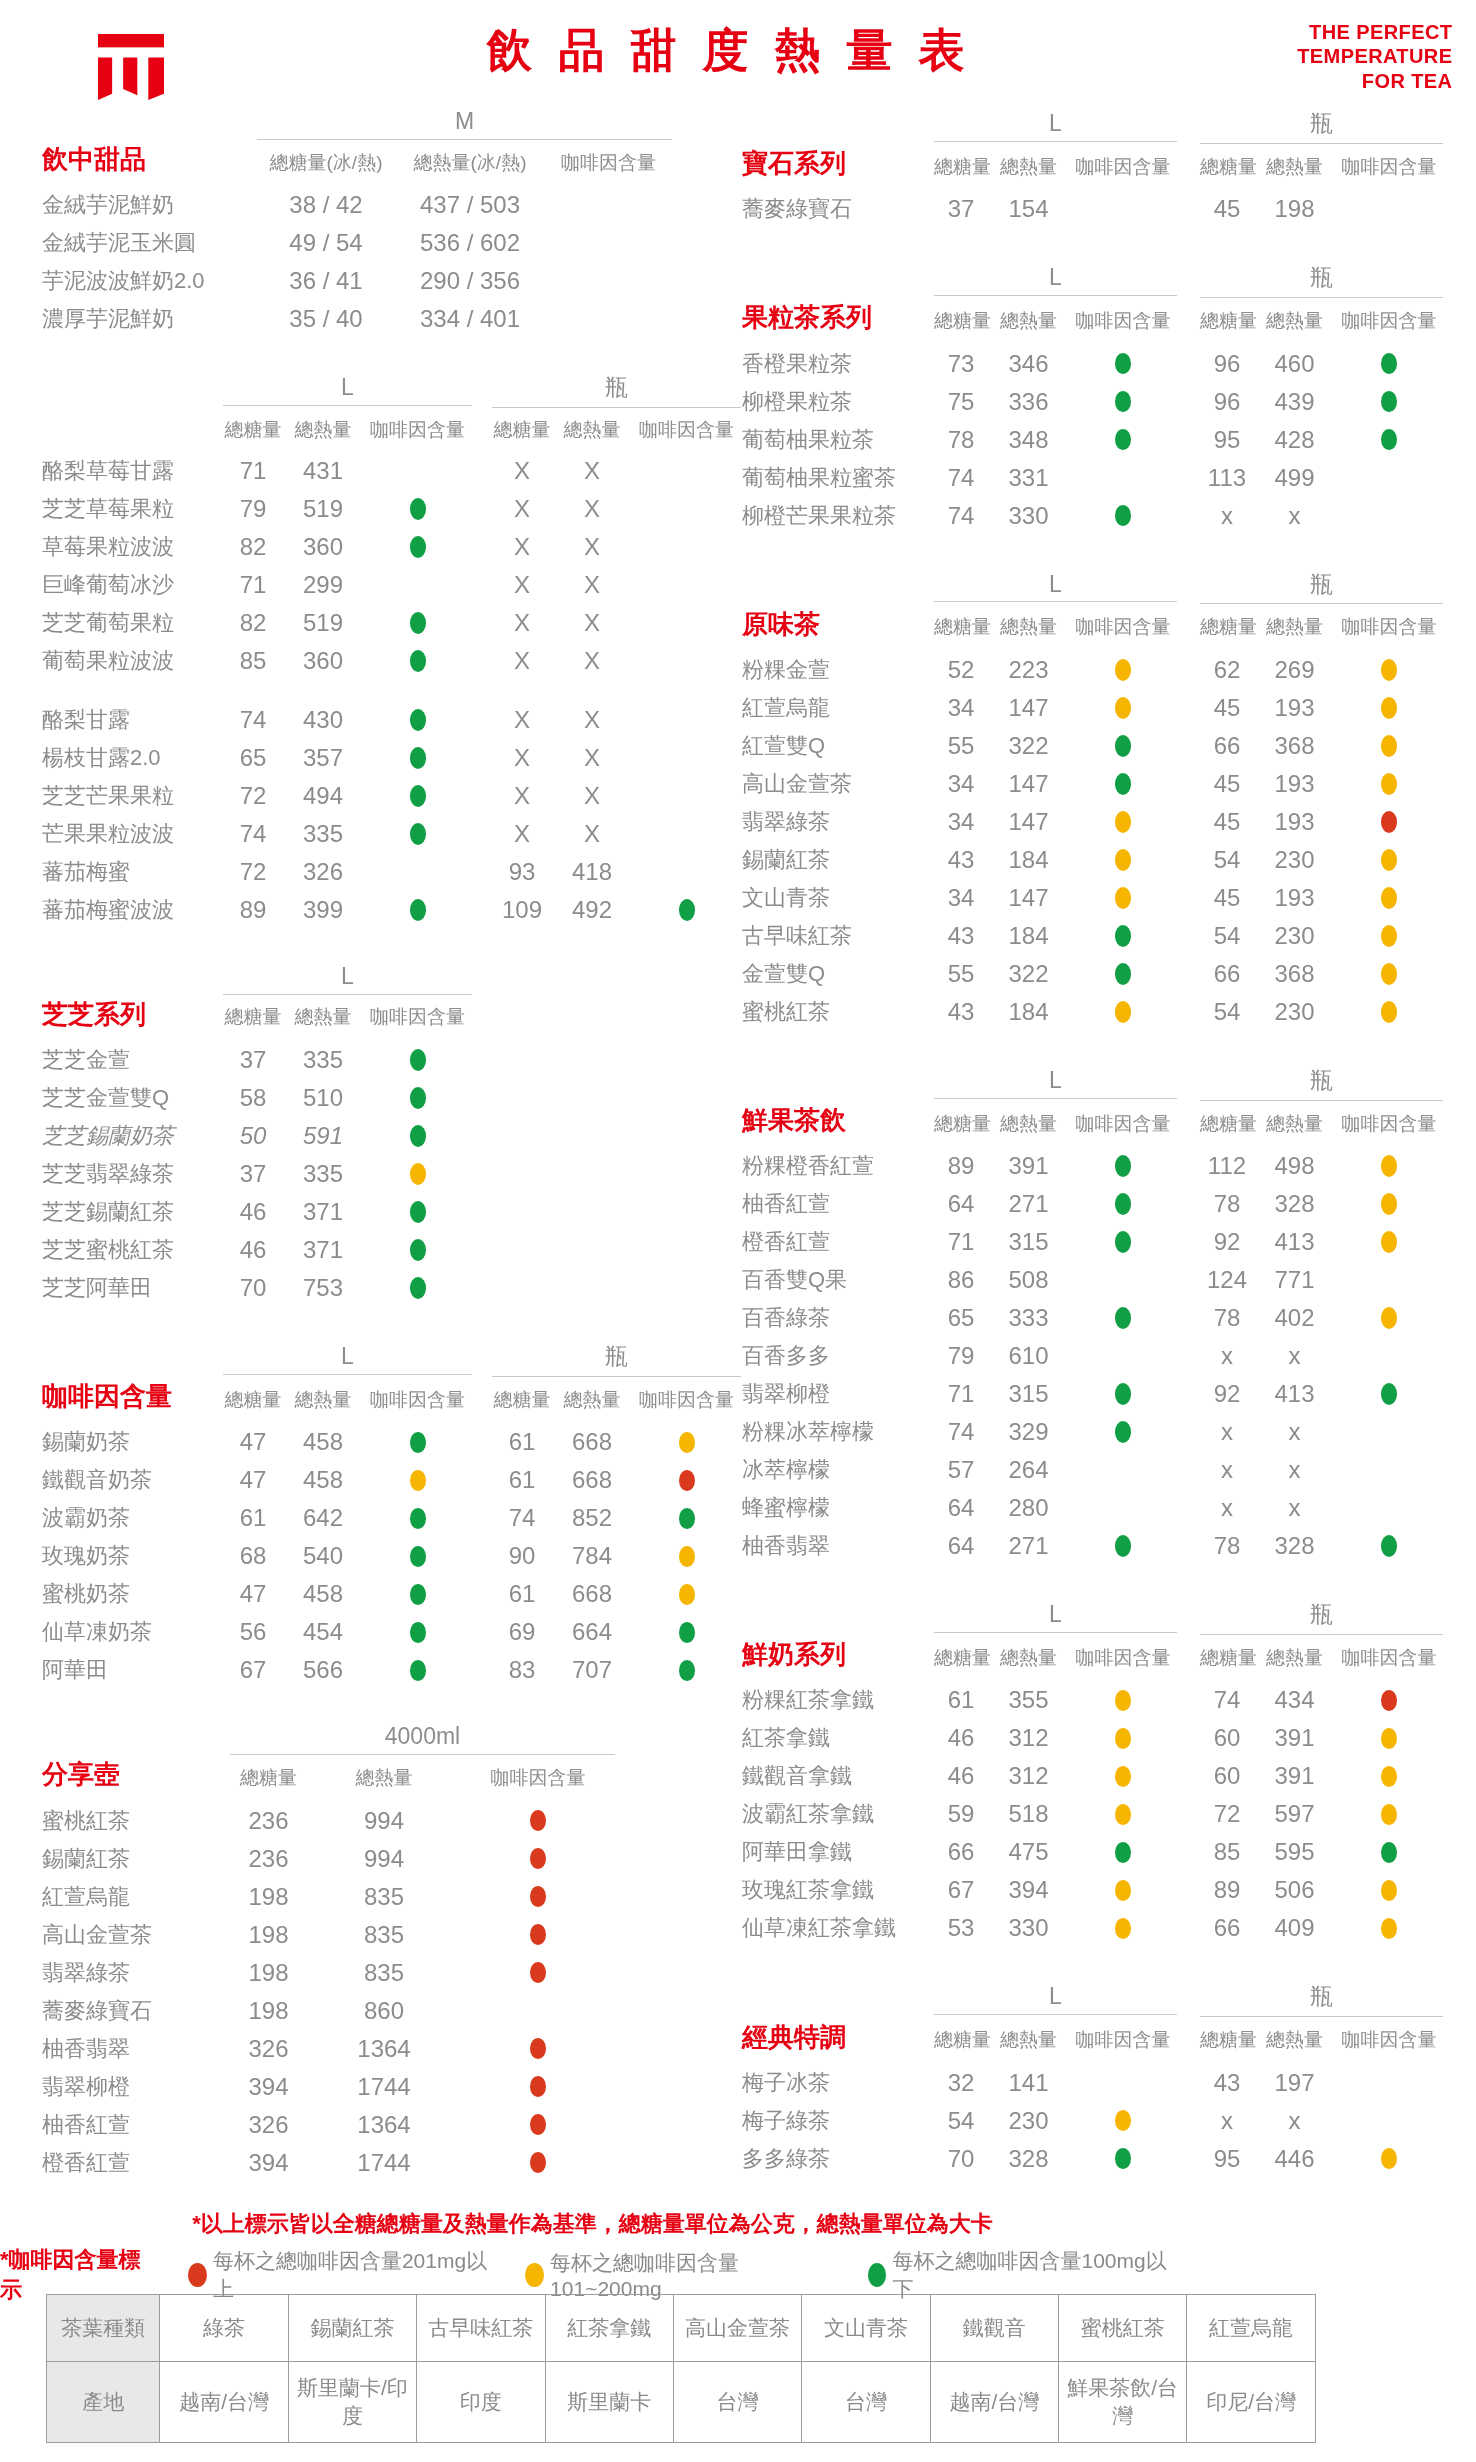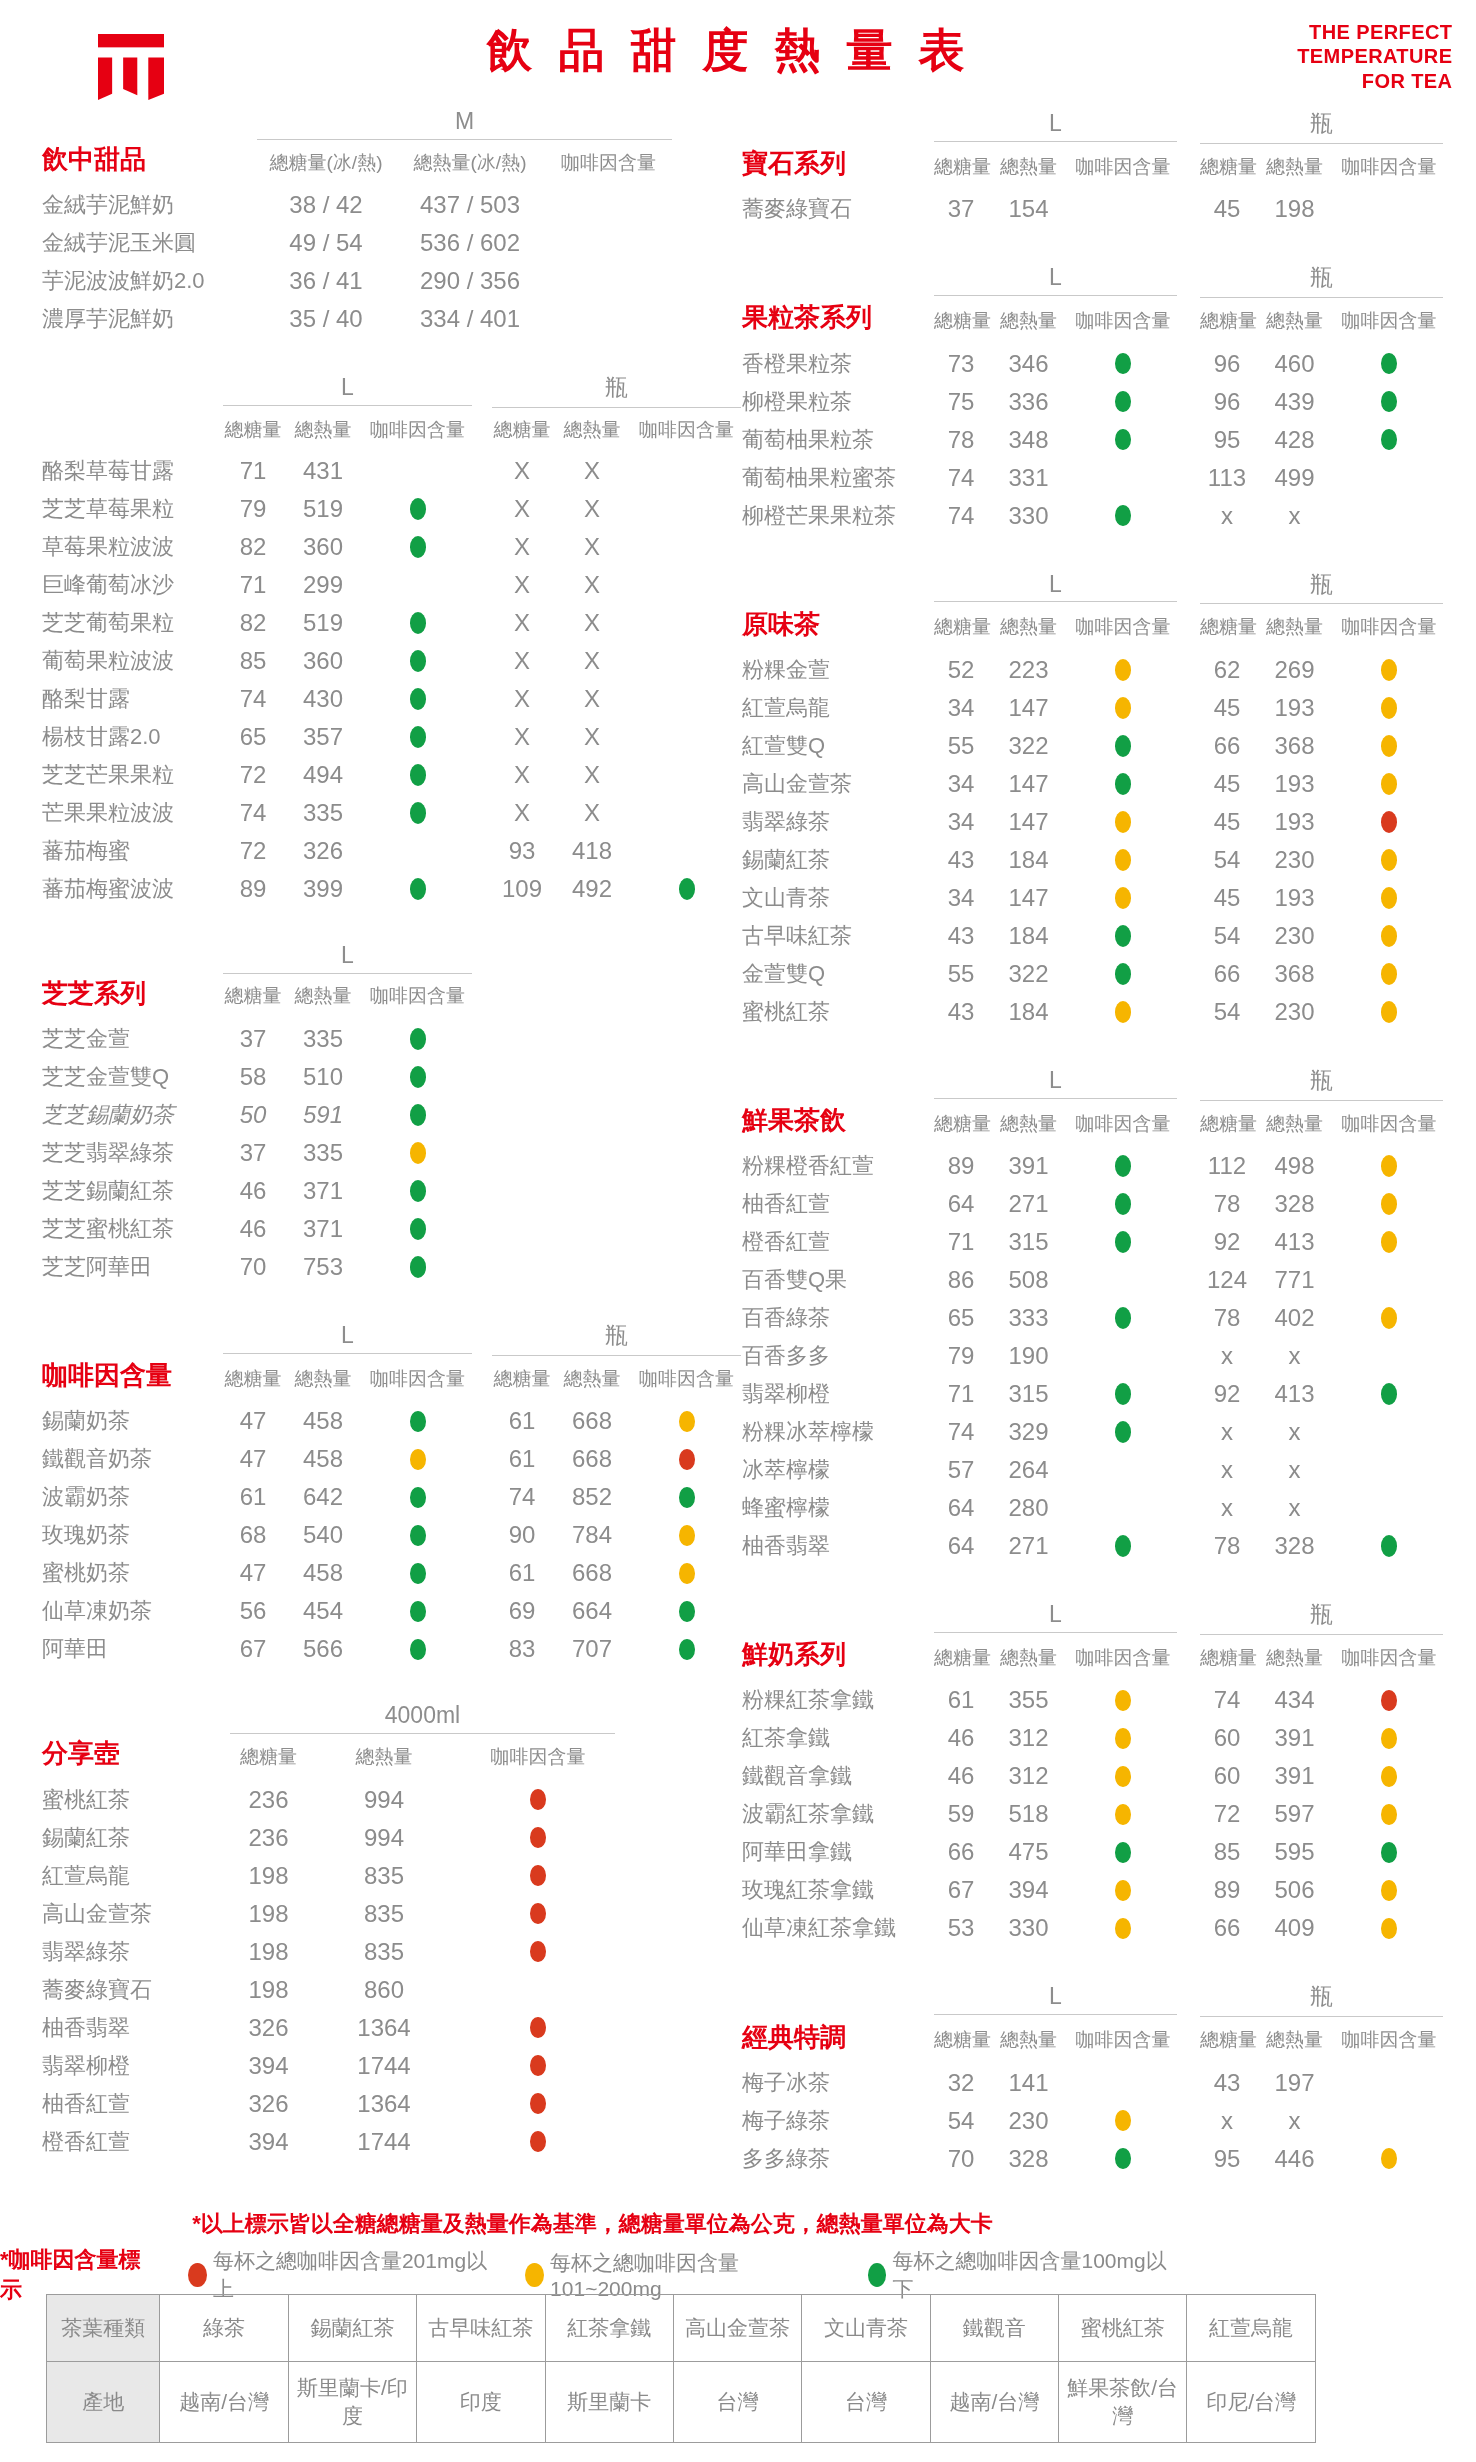--- a/index.html
+++ b/index.html
@@ -178,21 +178,21 @@
         <div class="val">85</div>
         <div class="val">360</div>
         <div class="dotcell">
           <span class="dot" style="background: rgb(17, 159, 69);"></span>
         </div>
         <div></div>
         <div class="val">X</div>
         <div class="val">X</div>
         <div class="val"></div>
       </div>
-      <div class="grid mrow" style="grid-template-columns: 181px 60px 80px 109px 20px 60px 80px 109px;">
+      <div class="grid mrow" style="grid-template-columns: 181px 60px 80px 109px 20px 60px 80px 109px; margin-top: 21px;">
         <div class="iname">酪梨甘露</div>
         <div class="val">74</div>
         <div class="val">430</div>
         <div class="dotcell">
           <span class="dot" style="background: rgb(17, 159, 69);"></span>
         </div>
         <div></div>
         <div class="val">X</div>
         <div class="val">X</div>
         <div class="val"></div>
@@ -881,21 +881,21 @@
         <div></div>
         <div class="val">78</div>
         <div class="val">402</div>
         <div class="dotcell">
           <span class="dot" style="background: rgb(246, 181, 0);"></span>
         </div>
       </div>
       <div class="grid mrow" style="grid-template-columns: 192px 54px 81px 108px 23px 54px 81px 108px;">
         <div class="iname">百香多多</div>
         <div class="val">79</div>
-        <div class="val">190</div>
+        <div class="val">610</div>
         <div class="val"></div>
         <div></div>
         <div class="val">x</div>
         <div class="val">x</div>
         <div class="val"></div>
       </div>
       <div class="grid mrow" style="grid-template-columns: 192px 54px 81px 108px 23px 54px 81px 108px;">
         <div class="iname">翡翠柳橙</div>
         <div class="val">71</div>
         <div class="val">315</div>

